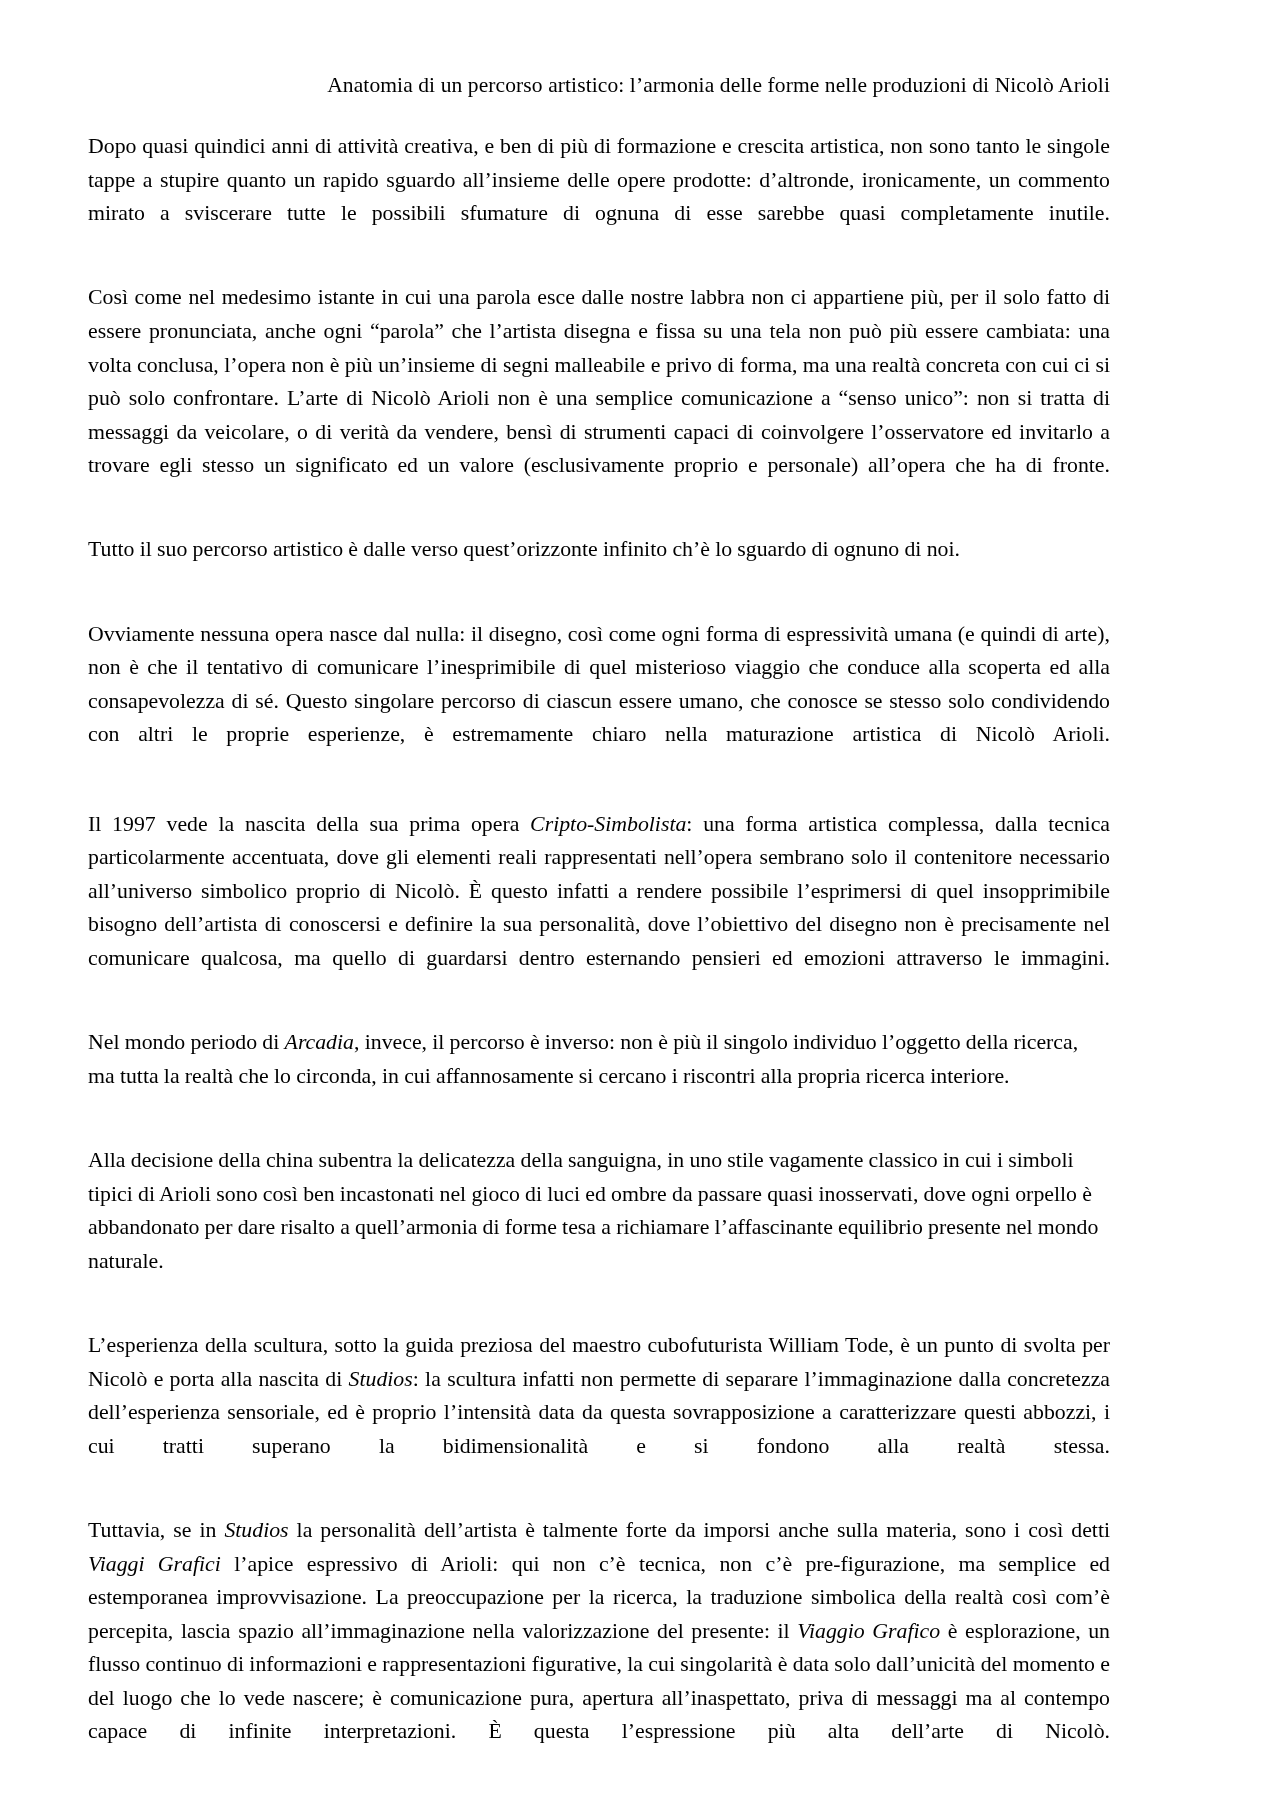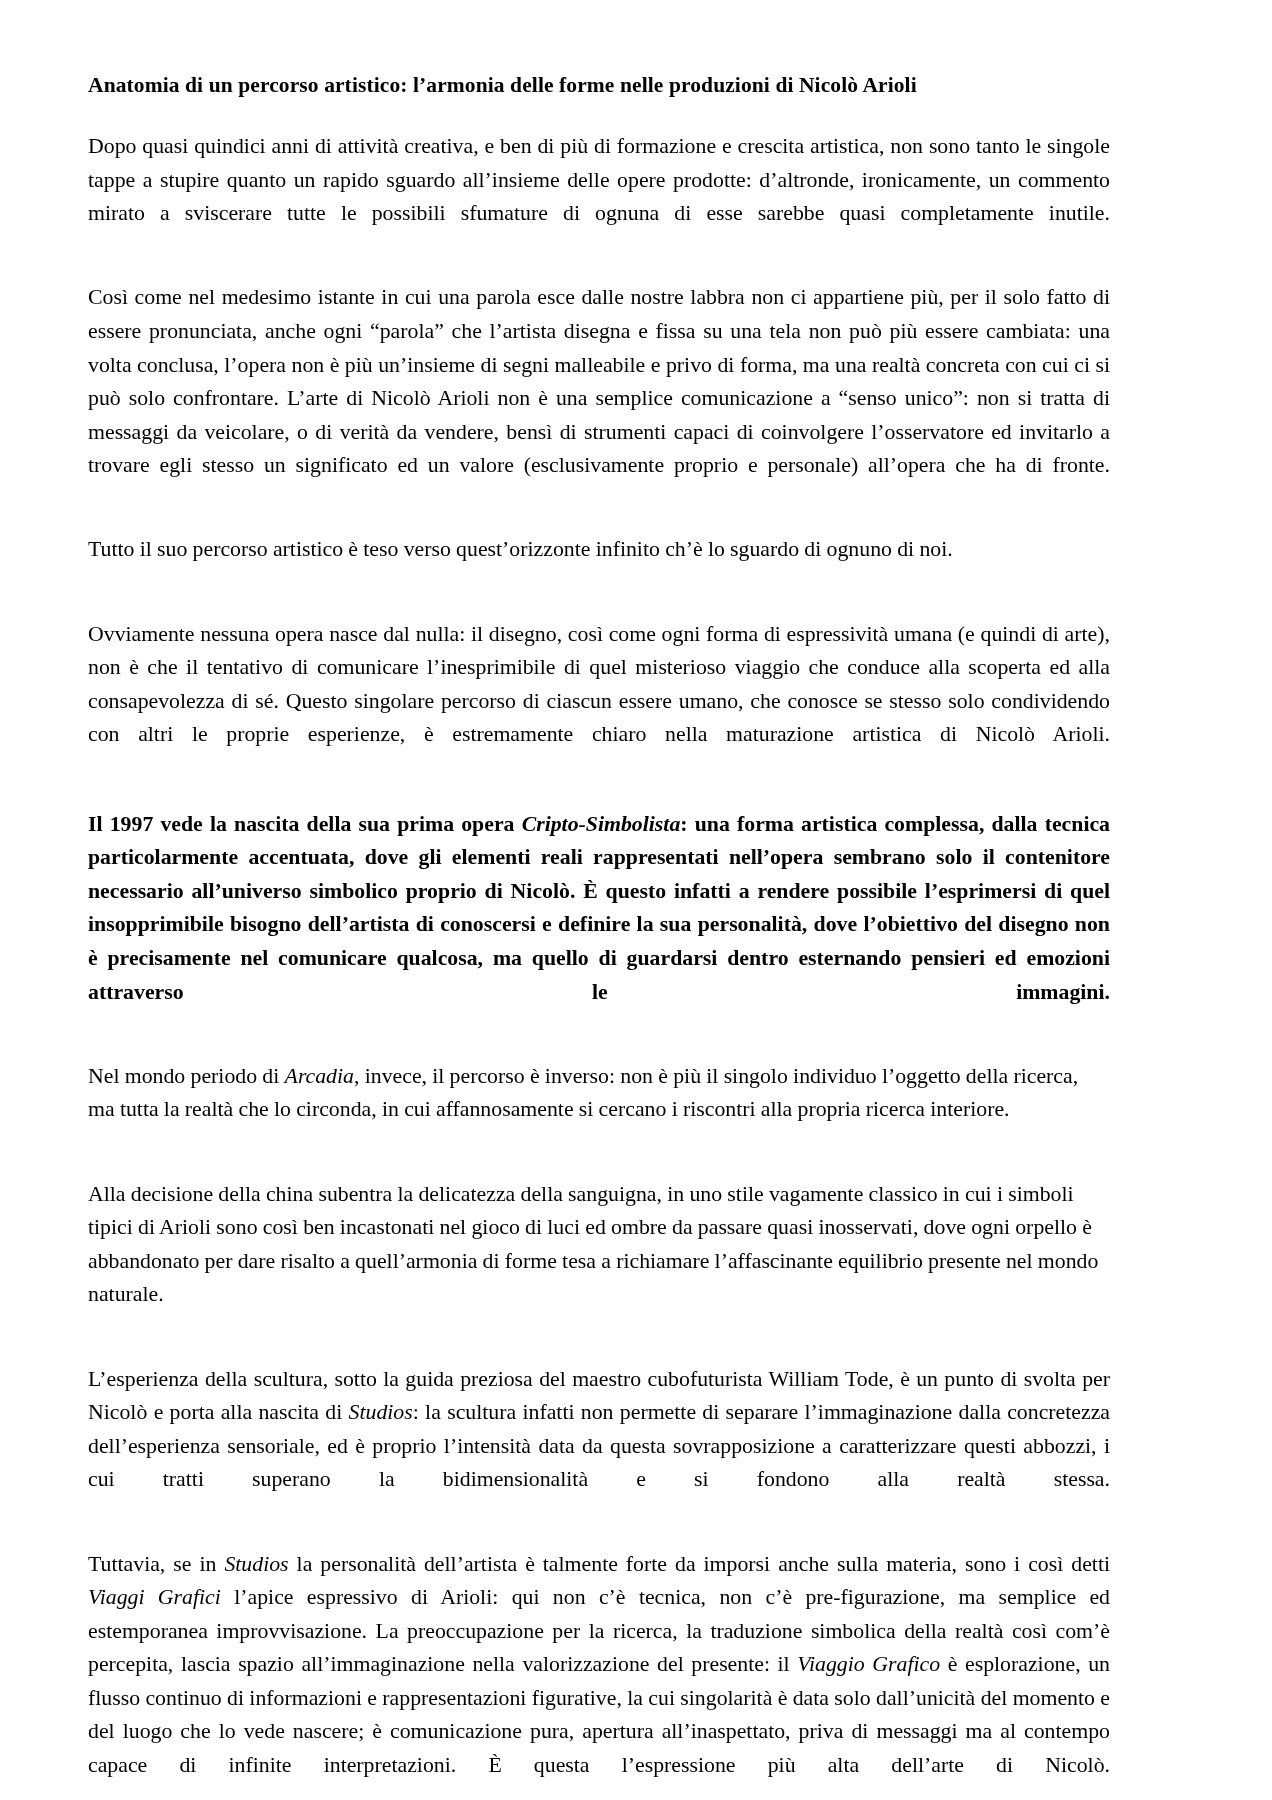--- a/index.html
+++ b/index.html
@@ -22,38 +22,37 @@
     overflow: hidden;
   }
   .content {
     position: absolute;
     left: 88px;
     top: 72px;
     width: 1022px;
   }
   .doc-title {
     font-size: 21.5px;
-    font-weight: bold;
+    font-weight: normal;
     line-height: 1.3;
     letter-spacing: 0.1px;
     margin: 0 0 30px 0;
-    text-align: left;
+    text-align: right;
   }
   .para {
     font-size: 21.8px;
     line-height: 33.6px;
     text-align: justify;
     text-justify: inter-word;
     margin: 8px 0 17px 0;
     hyphens: none;
     word-spacing: -0.2px;
   }
   .para.gap-before {
     margin-top: 22px;
-    font-weight: bold;
   }
   .para.last-of-block {
     text-align: left;
   }
   .para em,
   .para i {
     font-style: italic;
     text-align: center;
   }
   
@@ -73,21 +72,21 @@
 
     <p class="para">
       <span>Dopo quasi quindici anni di attività creativa, e ben di più di formazione e crescita artistica, non sono tanto le singole tappe a stupire quanto un rapido sguardo all’insieme delle opere prodotte: d’altronde, ironicamente, un commento mirato a sviscerare tutte le possibili sfumature di ognuna di esse sarebbe quasi completamente inutile.</span>
     </p>
 
     <p class="para">
       <span>Così come nel medesimo istante in cui una parola esce dalle nostre labbra non ci appartiene più, per il solo fatto di essere pronunciata, anche ogni “parola” che l’artista disegna e fissa su una tela non può più essere cambiata: una volta conclusa, l’opera non è più un’insieme di segni malleabile e privo di forma, ma una realtà concreta con cui ci si può solo confrontare. L’arte di Nicolò Arioli non è una semplice comunicazione a “senso unico”: non si tratta di messaggi da veicolare, o di verità da vendere, bensì di strumenti capaci di coinvolgere l’osservatore ed invitarlo a trovare egli stesso un significato ed un valore (esclusivamente proprio e personale) all’opera che ha di fronte.</span>
     </p>
 
     <p class="para last-of-block">
-      <span>Tutto il suo percorso artistico è teso verso quest’orizzonte infinito ch’è lo sguardo di ognuno di noi.</span>
+      <span>Tutto il suo percorso artistico è dalle verso quest’orizzonte infinito ch’è lo sguardo di ognuno di noi.</span>
     </p>
 
     <p class="para">
       <span>Ovviamente nessuna opera nasce dal nulla: il disegno, così come ogni forma di espressività umana (e quindi di arte), non è che il tentativo di comunicare l’inesprimibile di quel misterioso viaggio che conduce alla scoperta ed alla consapevolezza di sé. Questo singolare percorso di ciascun essere umano, che conosce se stesso solo condividendo con altri le proprie esperienze, è estremamente chiaro nella maturazione artistica di Nicolò Arioli.</span>
     </p>
 
     <p class="para gap-before">
       <span>Il 1997 vede la nascita della sua prima opera </span><em>Cripto-Simbolista</em><span>: una forma artistica complessa, dalla tecnica particolarmente accentuata, dove gli elementi reali rappresentati nell’opera sembrano solo il contenitore necessario all’universo simbolico proprio di Nicolò. È questo infatti a rendere possibile l’esprimersi di quel insopprimibile bisogno dell’artista di conoscersi e definire la sua personalità, dove l’obiettivo del disegno non è precisamente nel comunicare qualcosa, ma quello di guardarsi dentro esternando pensieri ed emozioni attraverso le immagini.</span>
     </p>
 

